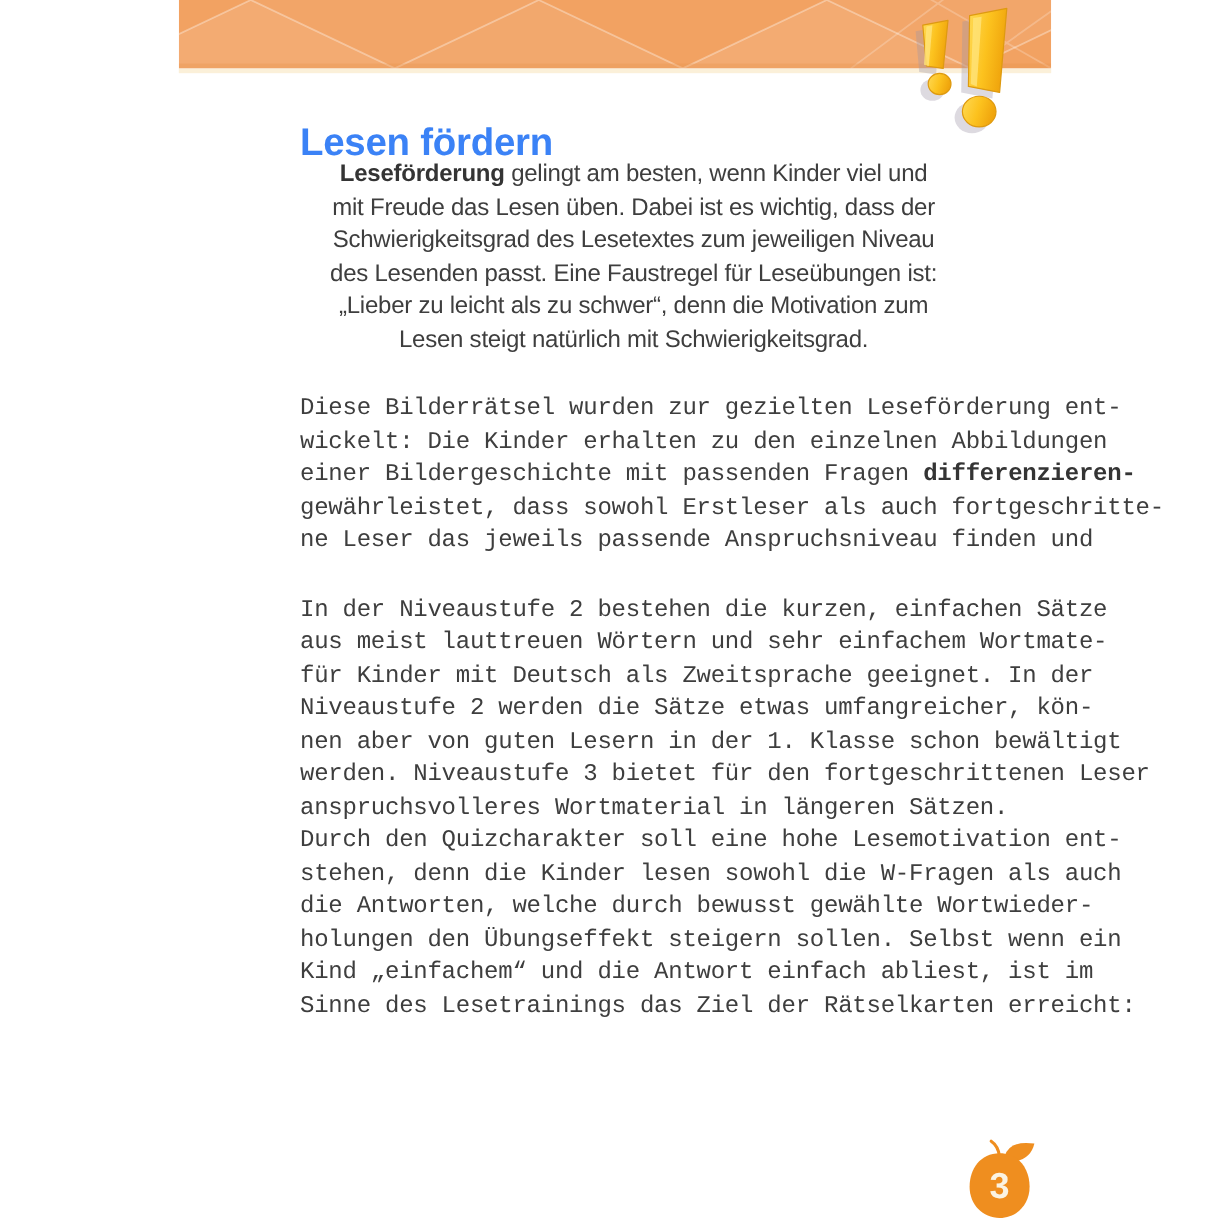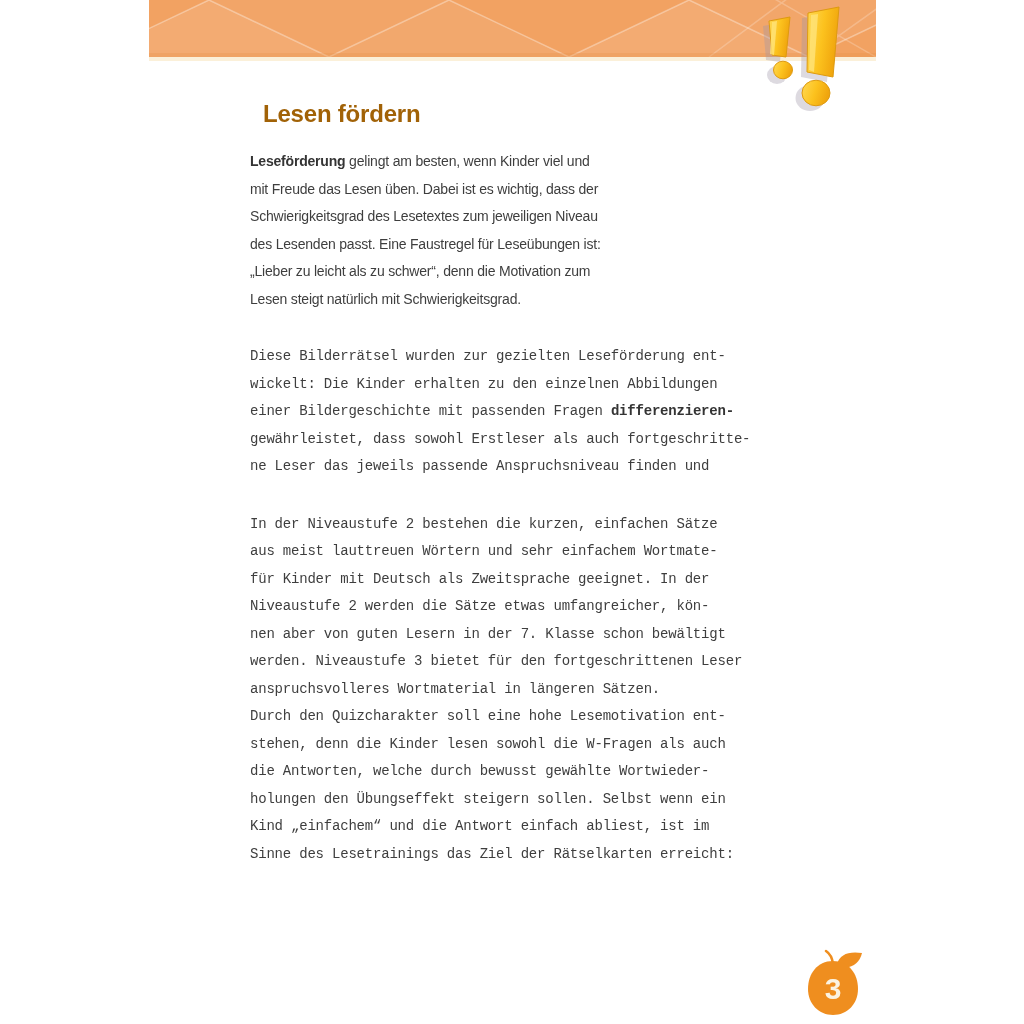--- a/index.html
+++ b/index.html
@@ -25,37 +25,38 @@
   .exclaims {
     position: absolute;
     left: 748px; top: 6px;
     width: 118px; height: 108px;
   }
   .exclaims svg { display: block; width: 100%; height: 100%; }
 
   
   .page-title {
     position: absolute;
-    left: 263px; top: 100px;
+    left: 250px; top: 100px;
     margin: 0;
-    font-size: 24px;
+    font-size: 32px;
     font-weight: 700;
-    color: #a16207;
+    color: #3b82f6;
     letter-spacing: -0.2px;
   }
 
   
   .body-text {
     position: absolute;
-    left: 250px; top: 148px;
+    left: 250px; top: 132px;
     width: 556px;
     color: #3E3E3E;
-    font-size: 14px;
+    font-size: 20px;
     line-height: 27.5px;
     letter-spacing: -0.2px;
+    text-align: center;
   }
   .paragraph { margin: 0; }
   .paragraph + .paragraph { margin-top: 30px; font-family: Liberation Mono, monospace; }
   .line { white-space: pre; }
   .line strong { font-weight: 700; color: #343434; }
 
   
   .page-badge {
     position: absolute;
     left: 804px; top: 948px;
@@ -143,21 +144,21 @@
         <div class="line">wickelt: Die Kinder erhalten zu den einzelnen Abbildungen</div>
         <div class="line">einer Bildergeschichte mit passenden Fragen <strong>differenzieren-</strong></div>
         <div class="line">gewährleistet, dass sowohl Erstleser als auch fortgeschritte-</div>
         <div class="line">ne Leser das jeweils passende Anspruchsniveau finden und</div>
       </div>
       <div class="paragraph">
         <div class="line">In der Niveaustufe 2 bestehen die kurzen, einfachen Sätze</div>
         <div class="line">aus meist lauttreuen Wörtern und sehr einfachem Wortmate-</div>
         <div class="line">für Kinder mit Deutsch als Zweitsprache geeignet. In der</div>
         <div class="line">Niveaustufe 2 werden die Sätze etwas umfangreicher, kön-</div>
-        <div class="line">nen aber von guten Lesern in der 7. Klasse schon bewältigt</div>
+        <div class="line">nen aber von guten Lesern in der 1. Klasse schon bewältigt</div>
         <div class="line">werden. Niveaustufe 3 bietet für den fortgeschrittenen Leser</div>
         <div class="line">anspruchsvolleres Wortmaterial in längeren Sätzen.</div>
         <div class="line">Durch den Quizcharakter soll eine hohe Lesemotivation ent-</div>
         <div class="line">stehen, denn die Kinder lesen sowohl die W-Fragen als auch</div>
         <div class="line">die Antworten, welche durch bewusst gewählte Wortwieder-</div>
         <div class="line">holungen den Übungseffekt steigern sollen. Selbst wenn ein</div>
         <div class="line">Kind „einfachem“ und die Antwort einfach abliest, ist im</div>
         <div class="line">Sinne des Lesetrainings das Ziel der Rätselkarten erreicht:</div>
       </div>
     </div>

